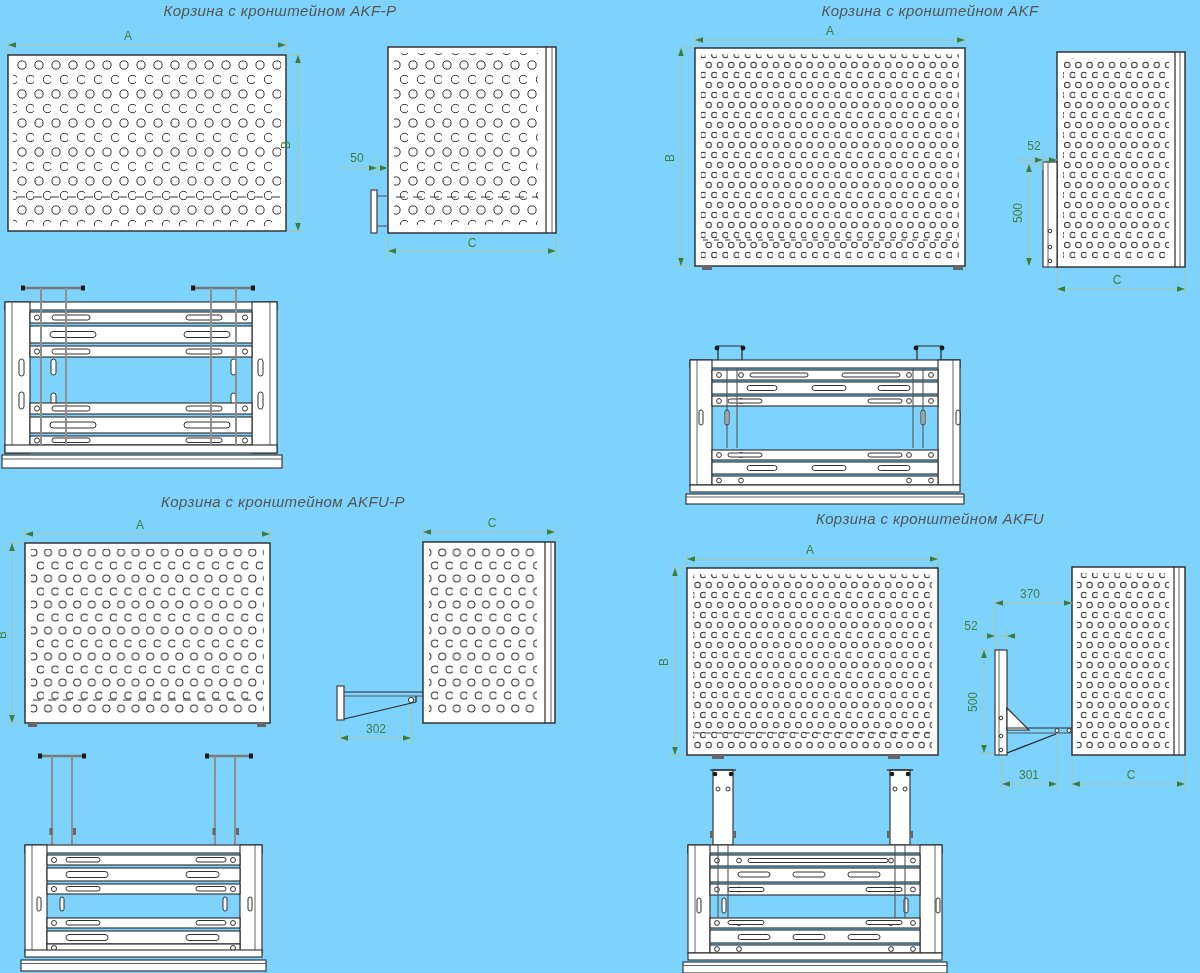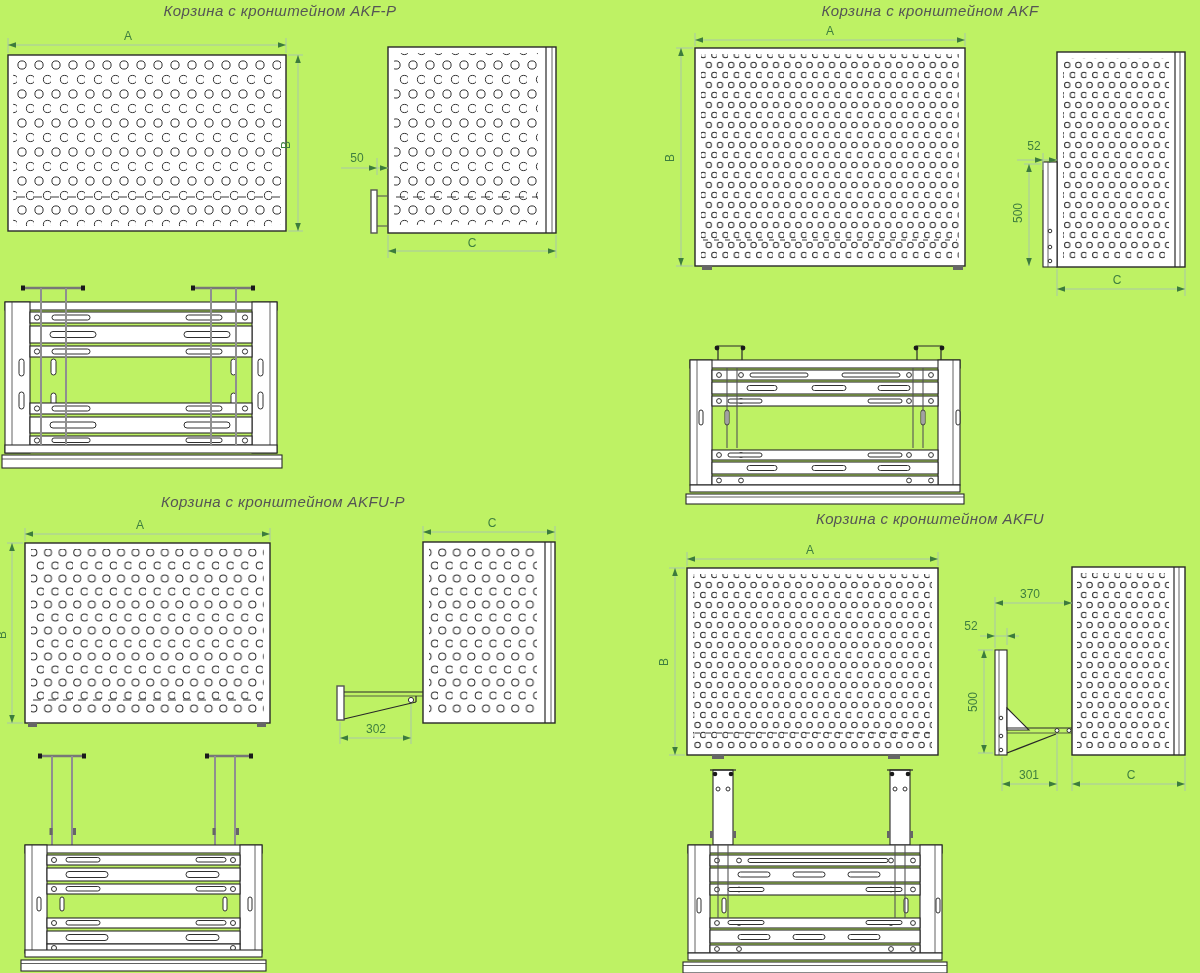--- a/index.html
+++ b/index.html
@@ -1,16 +1,16 @@
 <!DOCTYPE html>
 <html><head>
 <meta charset="utf-8">
 <style>
   html,body{margin:0;padding:0;background:#fff;}
-  #canvas{position:relative;width:1200px;height:973px;background:#bef264;overflow:hidden;}
+  #canvas{position:relative;width:1200px;height:973px;background:#7dd3fc;overflow:hidden;}
   svg{display:block;}
   .ol{fill:#fff;stroke:#282828;stroke-width:1.4;}
   .ol2{fill:#fff;stroke:#282828;stroke-width:1.1;}
   .ln{stroke:#282828;stroke-width:1.2;fill:none;}
   .thin{stroke:#3a3a3a;stroke-width:0.8;fill:none;}
   .hole{fill:#fff;stroke:#303030;stroke-width:1;}
   .slot{fill:#fff;stroke:#303030;stroke-width:1;}
   .grayln{stroke:#8f8f8f;stroke-width:2;fill:none;}
   .grayln2{stroke:#555;stroke-width:1.1;fill:none;}
   .graycap{stroke:#777;stroke-width:2.5;fill:none;}

